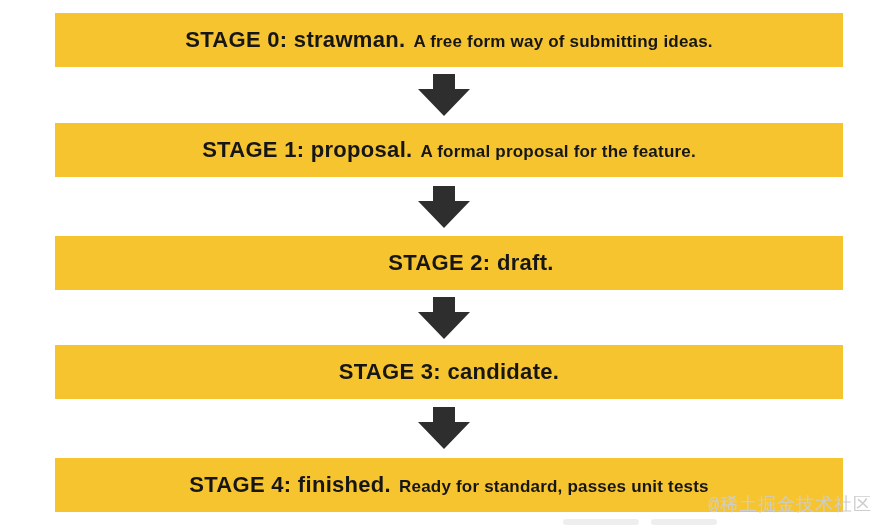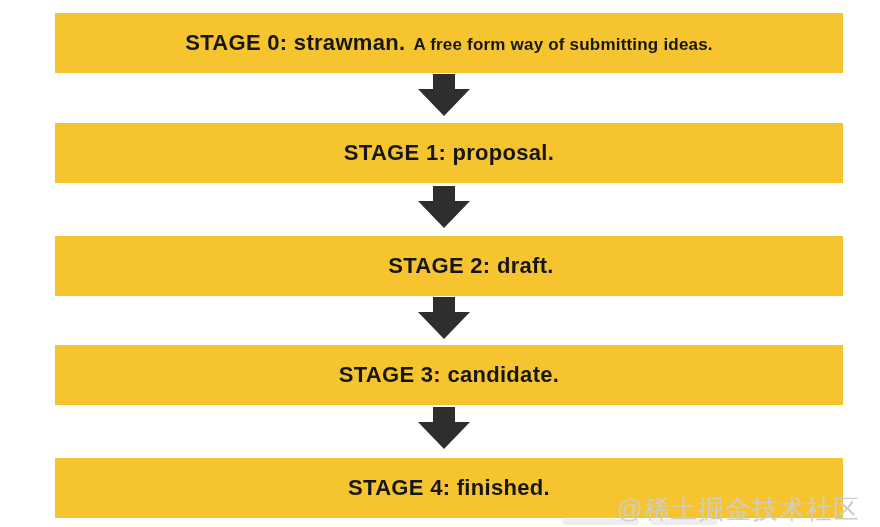--- a/index.html
+++ b/index.html
@@ -15,21 +15,21 @@
     height: 527px;
     background: #ffffff;
     position: relative;
     overflow: hidden;
     font-family: "Liberation Sans", sans-serif;
   }
   .banner {
     position: absolute;
     left: 55px;
     width: 788px;
-    height: 60px;
+    height: 54px;
     background: var(--banner);
     display: flex;
     align-items: center;
     justify-content: center;
   }
   .banner-line {
     display: flex;
     align-items: baseline;
     gap: 8px;
     white-space: nowrap;
@@ -59,25 +59,26 @@
   #banner-2 { top: 236px; padding-left: 44px; }
   #banner-3 { top: 345px; }
   #banner-4 { top: 458px; }
   #arrow-0 { top: 74px; }
   #arrow-1 { top: 186px; }
   #arrow-2 { top: 297px; }
   #arrow-3 { top: 407px; }
   .watermark {
     position: absolute;
     top: 492px;
-    right: 20px;
-    font-size: 26px;
+    right: 8px;
+    font-size: 18px;
     letter-spacing: 1px;
     color: var(--watermark);
     white-space: nowrap;
+    font-family: Liberation Mono, monospace;
   }
   .smudge {
     position: absolute;
     top: 519px;
     height: 6px;
     background: #d9d9d9;
     opacity: 0.45;
     border-radius: 3px;
   }
   #smudge-0 { left: 563px; width: 76px; }
@@ -95,20 +96,21 @@
 
 <div class="arrow" id="arrow-0">
   <svg viewBox="0 0 52 42" xmlns="http://www.w3.org/2000/svg" aria-hidden="true">
     <polygon points="15,0 37,0 37,15 52,15 26,42 0,15 15,15" fill="currentColor"></polygon>
   </svg>
 </div>
 
 <div class="banner" id="banner-1">
   <div class="banner-line">
     <span class="stage-title">STAGE 1: proposal.</span>
+    <span class="stage-desc">A formal proposal for the feature.</span>
   </div>
 </div>
 
 <div class="arrow" id="arrow-1">
   <svg viewBox="0 0 52 42" xmlns="http://www.w3.org/2000/svg" aria-hidden="true">
     <polygon points="15,0 37,0 37,15 52,15 26,42 0,15 15,15" fill="currentColor"></polygon>
   </svg>
 </div>
 
 <div class="banner" id="banner-2">
@@ -131,19 +133,20 @@
 
 <div class="arrow" id="arrow-3">
   <svg viewBox="0 0 52 42" xmlns="http://www.w3.org/2000/svg" aria-hidden="true">
     <polygon points="15,0 37,0 37,15 52,15 26,42 0,15 15,15" fill="currentColor"></polygon>
   </svg>
 </div>
 
 <div class="banner" id="banner-4">
   <div class="banner-line">
     <span class="stage-title">STAGE 4: finished.</span>
+    <span class="stage-desc">Ready for standard, passes unit tests</span>
   </div>
 </div>
 
 <div class="watermark">@稀土掘金技术社区</div>
 
 <div class="smudge" id="smudge-0"></div>
 <div class="smudge" id="smudge-1"></div>
 
 </body></html>

